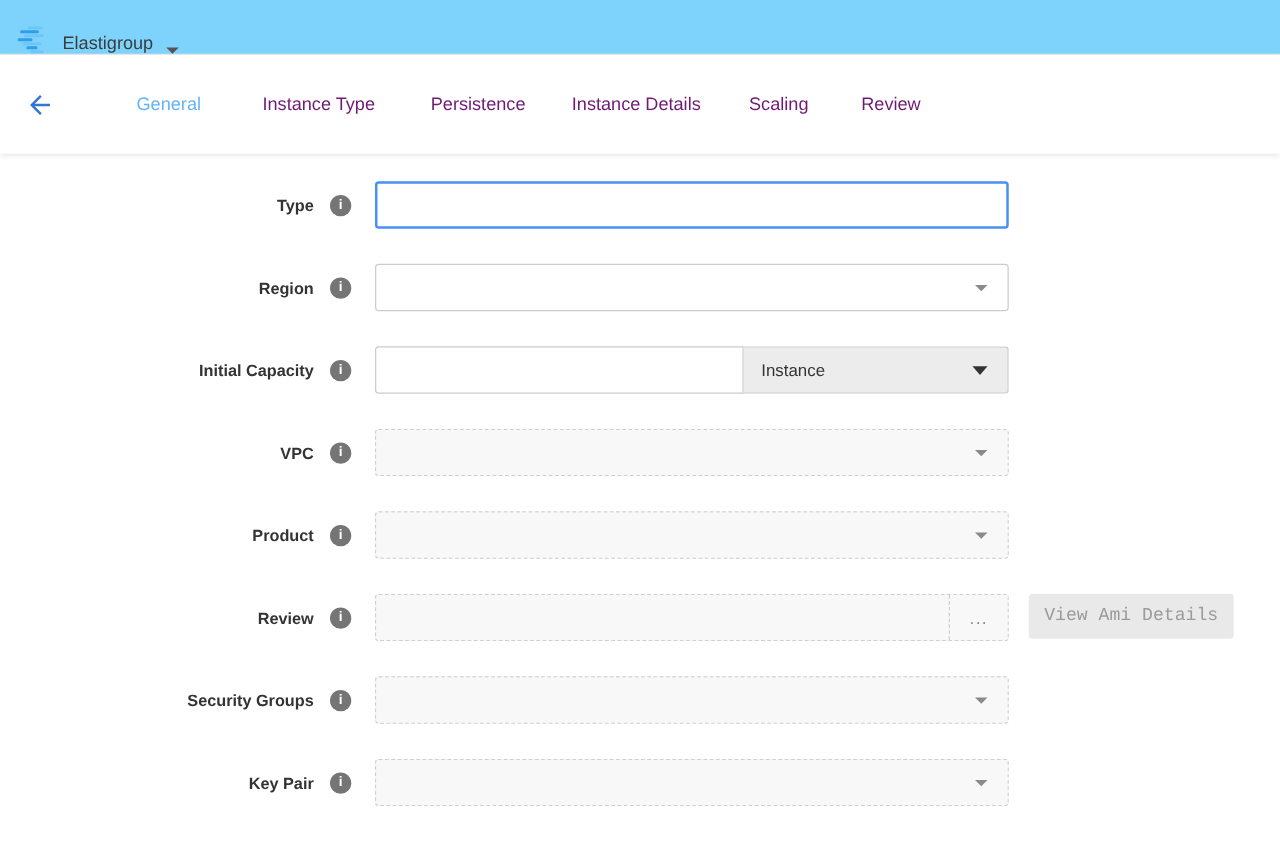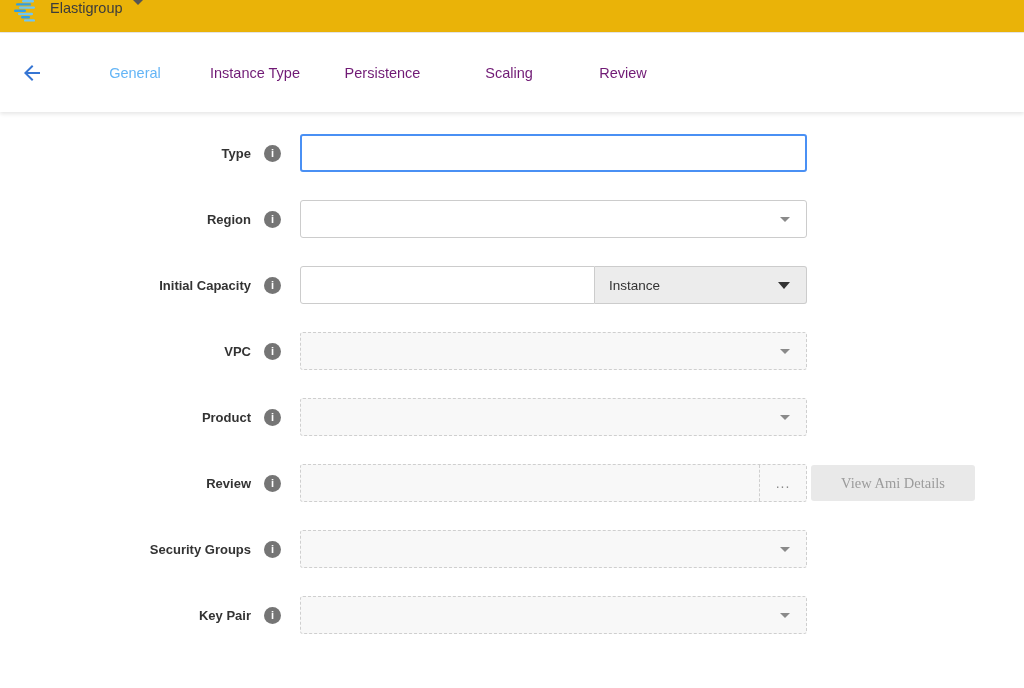--- a/index.html
+++ b/index.html
@@ -5,23 +5,23 @@
   * { box-sizing: border-box; }
   html,body { margin:0; padding:0; }
   body {
     width:1024px; height:688px; background:#ffffff;
     font-family:"Liberation Sans", sans-serif; overflow:hidden;
     color:#333;
   }
 
   
   .topbar {
-    height:33px; display:flex; align-items:flex-start;
+    height:44px; display:flex; align-items:flex-end;
     padding-left:14px; border-bottom:1px solid #e7e7e7;
-    background:#eab308;
+    background:#7dd3fc;
   }
   .logo { width:24px; height:22px; display:block; }
   .app-name { margin-left:12px; font-size:14.5px; color:#3c3c3c; }
   .caret-sm {
     margin-left:10px; width:0; height:0;
     border-left:5px solid transparent; border-right:5px solid transparent;
     border-top:5px solid #555;
   }
 
   
@@ -50,21 +50,21 @@
   .form { padding-top:22px; }
   .row { display:flex; align-items:center; margin-bottom:28px; height:38px; }
   .label-box { width:281px; display:flex; align-items:center; justify-content:flex-end; }
   .label { font-size:13px; font-weight:bold; color:#333; }
   .info {
     width:17px; height:17px; border-radius:50%; background:#757575;
     color:#fff; font-size:11px; font-weight:bold; font-style:normal;
     display:flex; align-items:center; justify-content:center;
     margin-left:13px; flex:none; cursor:default;
   }
-  .field { margin-left:19px; display:flex; align-items:center; }
+  .field { margin-left:19px; display:flex; align-items:flex-start; }
 
   .text-input {
     width:507px; height:38px; border:2px solid #4a90f4; border-radius:3px;
     padding:0 12px; font-size:14px; outline:none;
     font-family:"Liberation Sans", sans-serif;
   }
 
   .select {
     width:507px; height:38px; border:1px solid #cccccc; border-radius:3px;
     background:#fff; position:relative; display:flex; align-items:center;
@@ -101,24 +101,24 @@
     background:#f8f8f8; display:flex; align-items:stretch;
   }
   .image-main { flex:1; }
   .image-browse {
     width:47px; border-left:1px dashed #cfcfcf;
     display:flex; align-items:center; justify-content:center;
     color:#8a8a8a; font-size:14px; letter-spacing:1px; cursor:pointer;
   }
 
   .action-btn {
-    margin-left:4px; width:164px; height:36px; background:#e9e9e9;
+    margin-left:16px; width:164px; height:36px; background:#e9e9e9;
     border:none; border-radius:3px; color:#9b9b9b; font-size:14.5px;
     display:flex; align-items:center; justify-content:center;
-    font-family:Liberation Serif, serif; cursor:pointer;
+    font-family:Liberation Mono, monospace; cursor:pointer;
   }
 </style>
 </head>
 <body>
 
 <div class="topbar">
   <svg class="logo" viewBox="0 0 24 22" xmlns="http://www.w3.org/2000/svg">
     <rect x="8" y="0" width="12" height="2.4" rx="1.2" fill="#6ec6f5"></rect>
     <rect x="2" y="3.2" width="15" height="2.4" rx="1.2" fill="#2e9fe6"></rect>
     <rect x="5" y="6.4" width="16" height="2.4" rx="1.2" fill="#6ec6f5"></rect>
@@ -133,20 +133,21 @@
 
 <div class="tabbar">
   <div class="back-btn">
     <svg width="24" height="24" viewBox="0 0 24 24">
       <path d="M20 11H7.8l5.6-5.6L12 4l-8 8 8 8 1.4-1.4L7.8 13H20z" fill="#3575d3"></path>
     </svg>
   </div>
   <div class="tab active">General</div>
   <div class="tab">Instance Type</div>
   <div class="tab">Persistence</div>
+  <div class="tab">Instance Details</div>
   <div class="tab">Scaling</div>
   <div class="tab">Review</div>
 </div>
 
 <div class="form">
 
   <div class="row">
     <div class="label-box">
       <span class="label">Type</span>
       <span class="info">i</span>

